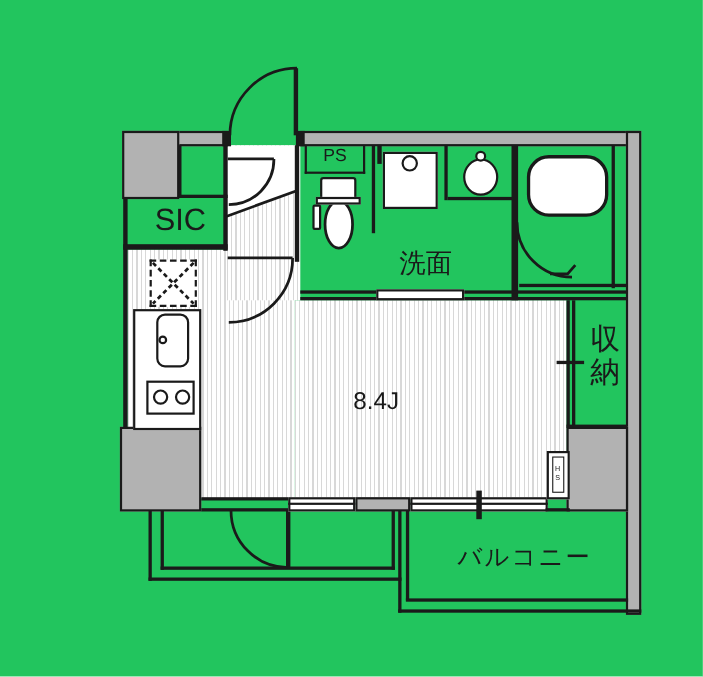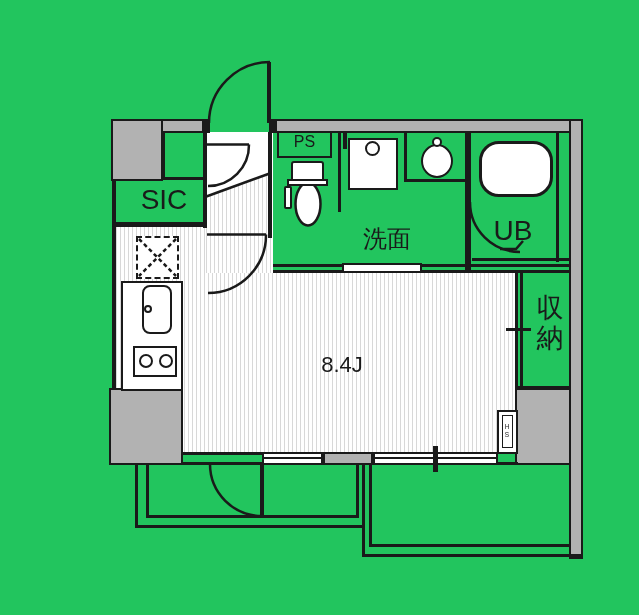--- a/index.html
+++ b/index.html
@@ -132,18 +132,18 @@
   <div class="line z3" style="left:146px;top:515px;width:213px;height:3px;"></div>
   <div class="line z3" style="left:356px;top:464px;width:3px;height:54px;"></div>
 
   <div class="line z3" style="left:362px;top:464px;width:3px;height:93px;"></div>
   <div class="line z3" style="left:369px;top:464px;width:3px;height:82px;"></div>
   <div class="line z3" style="left:369px;top:544px;width:202px;height:3px;"></div>
   <div class="line z3" style="left:362px;top:554px;width:221px;height:3px;"></div>
 
   <div class="lbl z4" style="left:137px;top:184px;width:54px;font-size:28px;">SIC</div>
   <div class="lbl z4" style="left:352px;top:211px;width:70px;font-size:24px;margin-top:12px;">洗面</div>
-  <div class="lbl z4" style="left:488px;top:215px;width:50px;font-size:28px;">UB</div>
   <div class="lbl z4" style="left:292px;top:352px;width:100px;font-size:22px;">8.4J</div>
   <div class="lbl z4" style="left:536px;top:290px;width:28px;font-size:27px;">収</div>
   <div class="lbl z4" style="left:536px;top:320px;width:28px;font-size:27px;">納</div>
+  <div class="lbl z4" style="left:397px;top:492px;width:160px;font-size:22px;letter-spacing:2px;">バルコニー</div>
 
 </div>
 
 </body></html>

